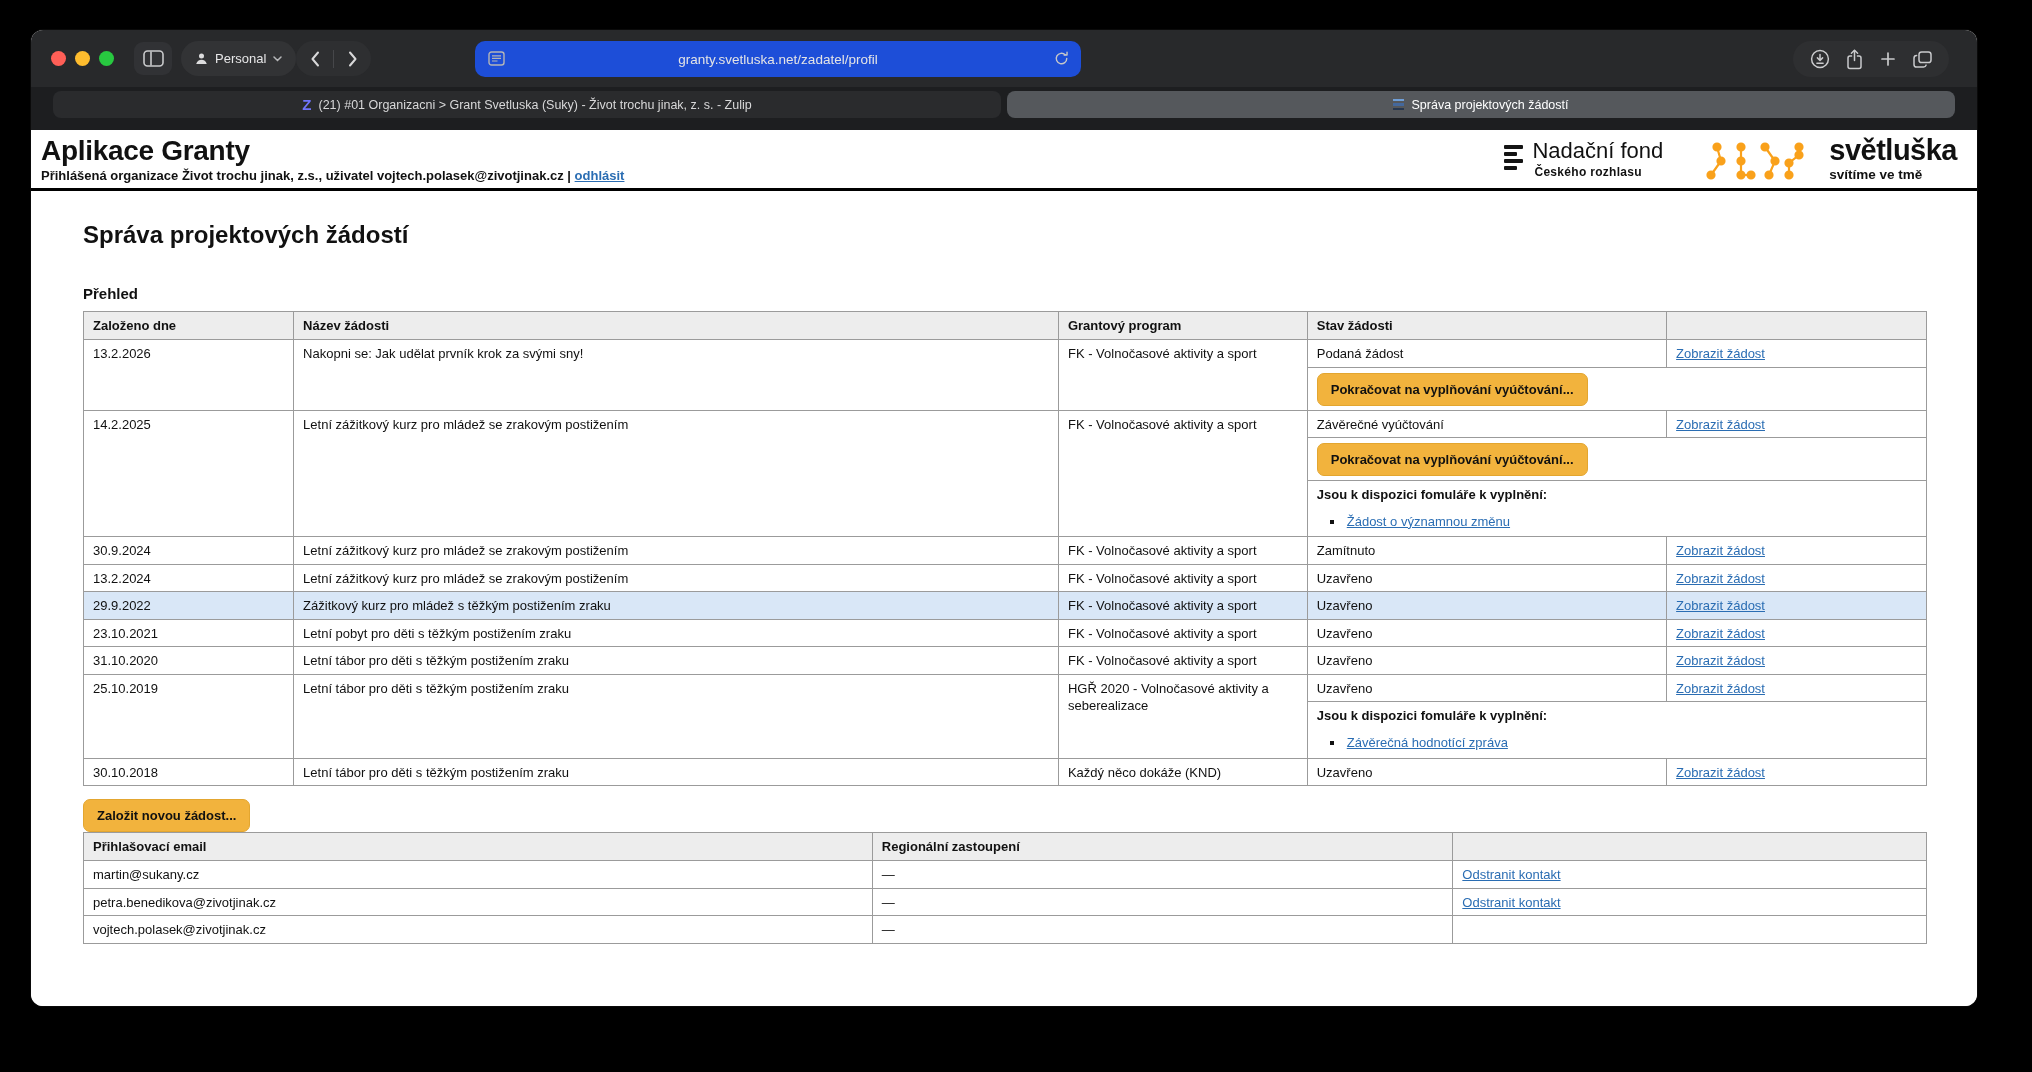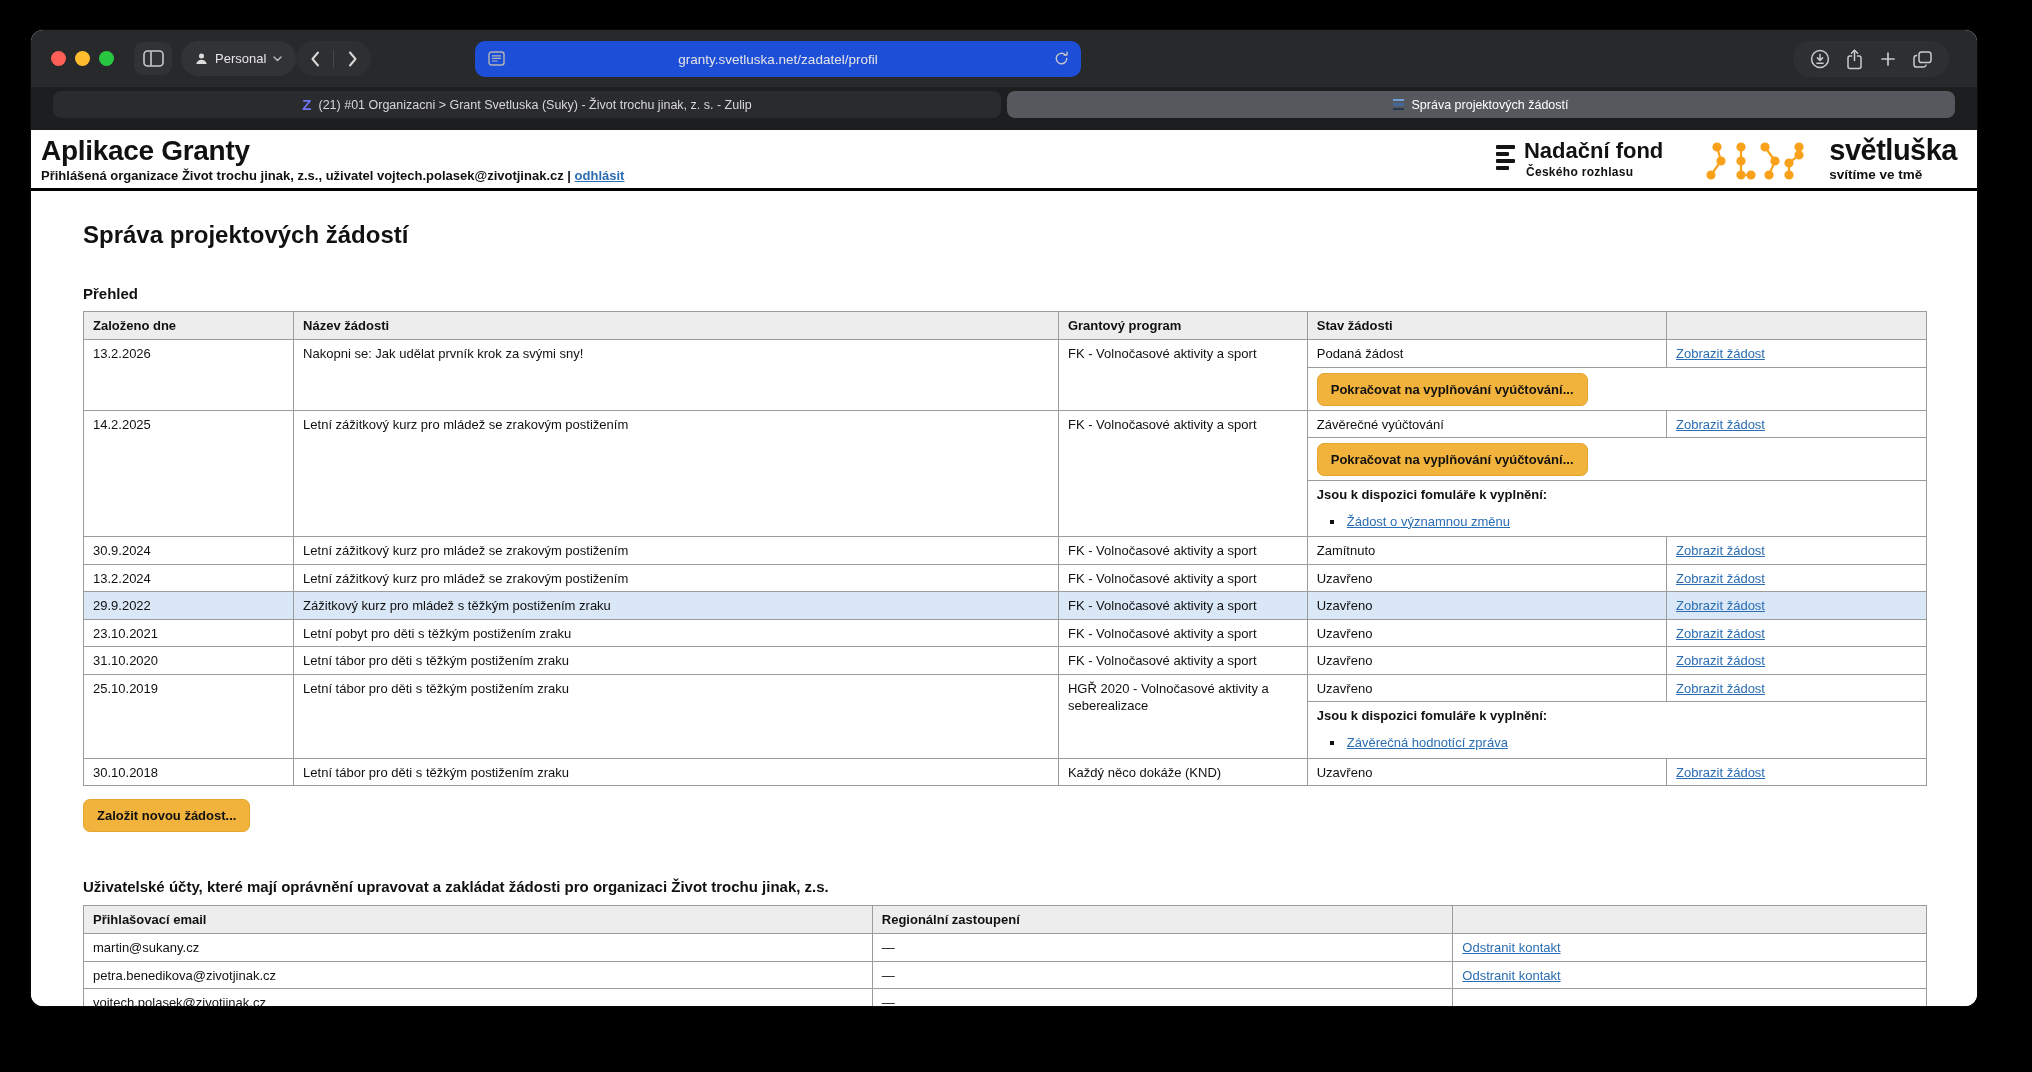--- a/index.html
+++ b/index.html
@@ -80,21 +80,21 @@
   }
   .app-title { font-size: 28px; font-weight: 800; margin: 0; line-height: 1.1; letter-spacing: -0.3px; }
   .login-line { font-size: 13px; font-weight: 700; margin-top: 1px; }
   a.blue-link { color: #2a6db3; text-decoration: underline; cursor: pointer; }
   .logos { display: flex; align-items: center; gap: 40px; }
   .logo-nf { display: flex; align-items: flex-start; gap: 9px; }
   .nf-icon { display: flex; flex-direction: column; gap: 3px; padding-top: 5px; }
   .nf-icon span { display: block; height: 4px; background: #141414; border-radius: 1px; }
   .nf-icon span:nth-child(odd) { width: 19px; }
   .nf-icon span:nth-child(even) { width: 13px; }
-  .nf-l1 { font-size: 22px; font-weight: 700; line-height: 1; }
+  .nf-l1 { font-size: 22px; font-weight: 400; line-height: 1; }
   .nf-l2 { font-size: 12px; font-weight: 700; margin: 3px 0 0 2px; letter-spacing: .3px; }
   .logo-sv { display: flex; align-items: center; gap: 14px; }
   .sv-l1 { font-size: 29px; font-weight: 800; line-height: .95; letter-spacing: -0.5px; }
   .sv-l2 { font-size: 13.5px; font-weight: 700; margin-top: 2px; }
   
   .content { padding: 22px 50px 0 52px; }
   .page-title { font-size: 24px; font-weight: 700; margin: 8px 0 36px; }
   .section-heading { font-size: 15px; font-weight: 700; margin: 0 0 9px; }
   table.grid { width: 100%; border-collapse: collapse; font-size: 13px; table-layout: fixed; }
   .grid th, .grid td { border: 1px solid #9b9b9b; padding: 5px 9px 4px; text-align: left; vertical-align: top; line-height: 1.35; }
@@ -393,21 +393,20 @@
             <td>Uzavřeno</td>
             <td class="c-link"><a class="blue-link" href="#">Zobrazit žádost</a></td>
           </tr>
         </tbody>
       </table>
 
       <div class="standalone-btn">
         <button class="btn-yellow">Založit novou žádost...</button>
       </div>
 
-      <h3 class="users-heading">Uživatelské účty, které mají oprávnění upravovat a zakládat žádosti pro organizaci Život trochu jinak, z.s.</h3>
 
       <table class="grid">
         <colgroup>
           <col style="width:42.8%">
             <col style="width:31.5%">
             <col style="width:25.7%">
         </colgroup>
         <thead>
           <tr>
             <th>Přihlašovací email</th>

